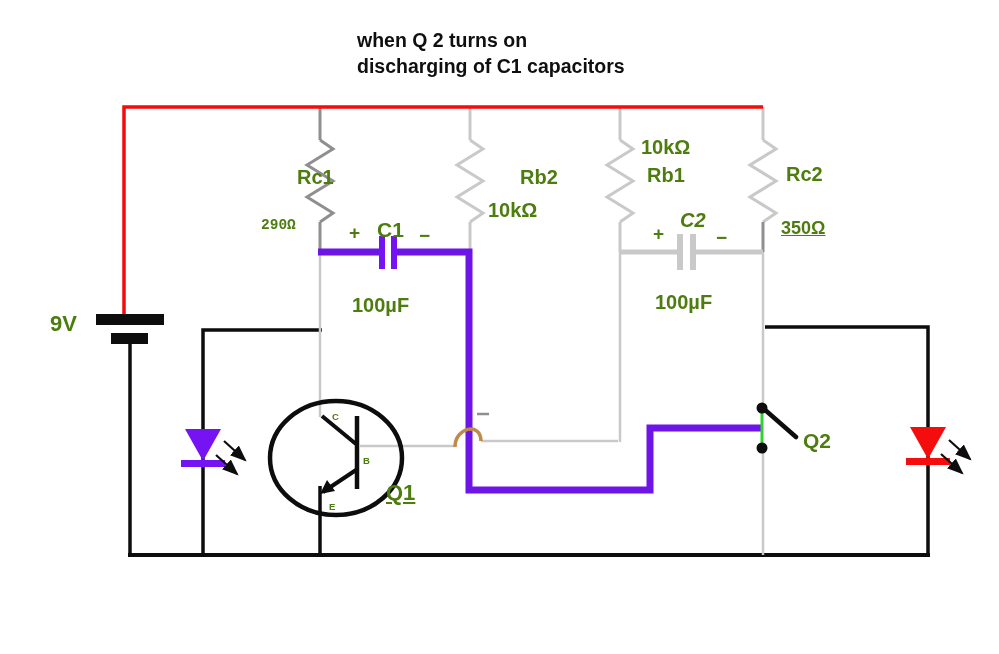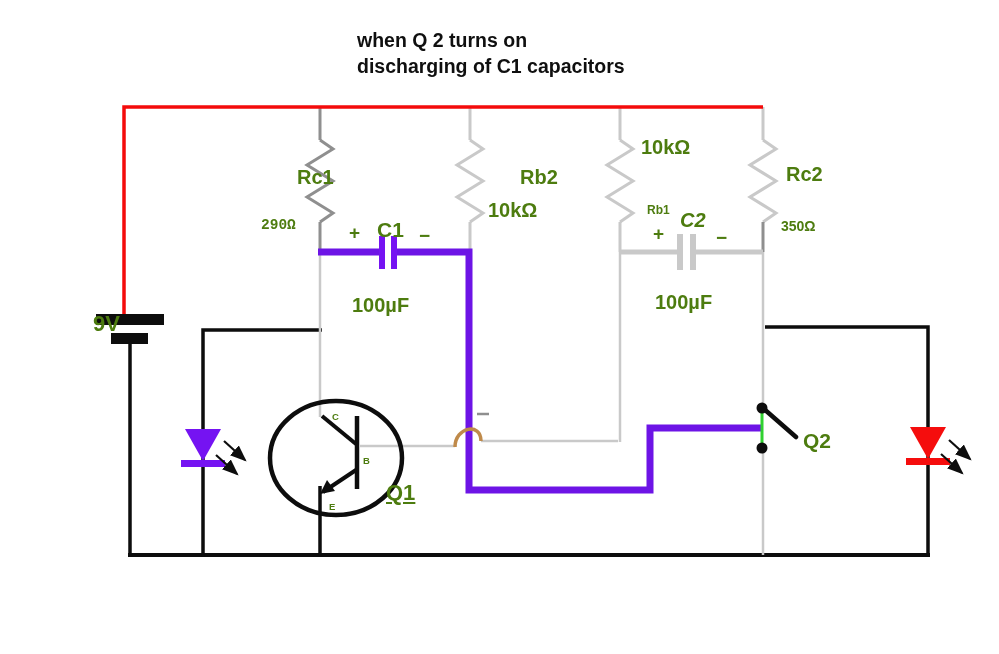--- a/index.html
+++ b/index.html
@@ -118,33 +118,33 @@
     <line x1="764" y1="409" x2="796" y2="437" class="w-black" stroke-width="4.5" stroke-linecap="round"></line>
     <circle cx="762" cy="408" r="5.5" class="f-black"></circle>
     <circle cx="762" cy="448" r="5.5" class="f-black"></circle>
   </svg>
 
   <div class="title-block">
     <div class="title-line">when Q 2 turns on</div>
     <div class="title-line">discharging of C1 capacitors</div>
   </div>
 
-  <div class="lbl" style="left:50px;top:313px;font-size:22px;margin-left:43px;">9V</div>
+  <div class="lbl" style="left:50px;top:313px;font-size:22px;">9V</div>
 
   <div class="lbl" style="left:269px;top:167px;font-size:20px;margin-left:28px;">Rc1</div>
   <div class="lbl" style="left:261px;top:218px;font-size:14.5px;font-family:Liberation Mono, monospace;">290Ω</div>
 
   <div class="lbl" style="left:520px;top:167px;font-size:20px;">Rb2</div>
   <div class="lbl" style="left:488px;top:200px;font-size:20px;">10kΩ</div>
 
   <div class="lbl" style="left:641px;top:137px;font-size:20px;">10kΩ</div>
-  <div class="lbl" style="left:647px;top:165px;font-size:12px;margin-top:39px;">Rb1</div>
+  <div class="lbl" style="left:647px;top:165px;font-size:20px;">Rb1</div>
 
   <div class="lbl" style="left:786px;top:164px;font-size:20px;">Rc2</div>
-  <div class="lbl" style="left:781px;top:219px;font-size:14px;">350Ω</div>
+  <div class="lbl" style="left:781px;top:219px;font-size:18px;text-decoration:underline;">350Ω</div>
 
   <div class="lbl" style="left:377px;top:219px;font-size:21px;">C1</div>
   <div class="lbl" style="left:349px;top:223px;font-size:19px;">+</div>
   <div class="lbl" style="left:419px;top:226px;font-size:19px;">−</div>
   <div class="lbl" style="left:352px;top:295px;font-size:20px;">100µF</div>
 
   <div class="lbl" style="left:680px;top:210px;font-size:20px;font-style:italic;">C2</div>
   <div class="lbl" style="left:653px;top:224px;font-size:19px;">+</div>
   <div class="lbl" style="left:716px;top:228px;font-size:19px;">−</div>
   <div class="lbl" style="left:655px;top:292px;font-size:20px;">100µF</div>

